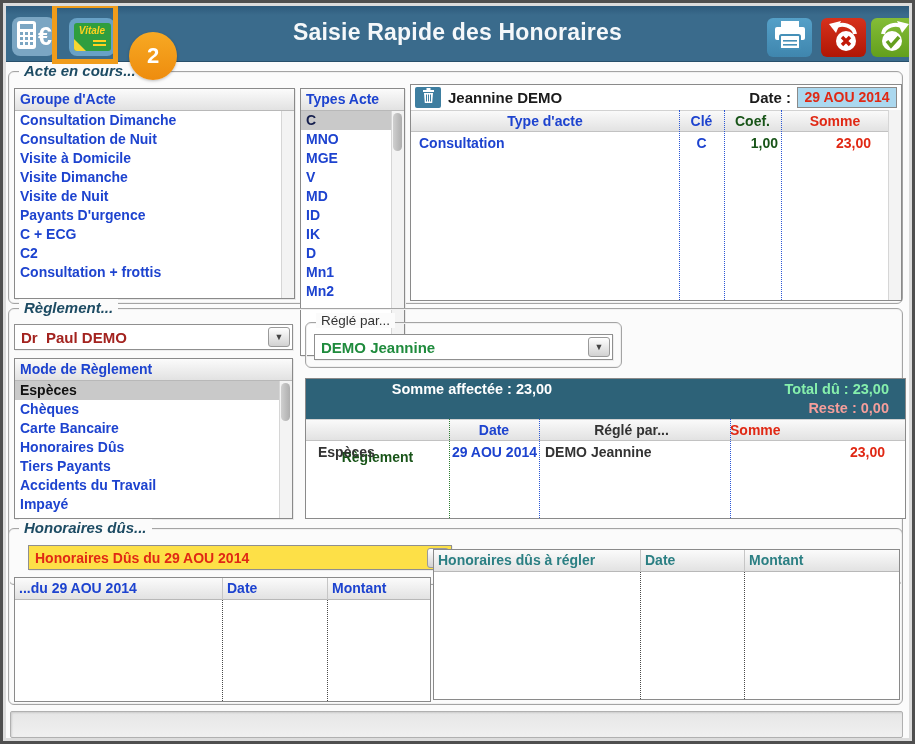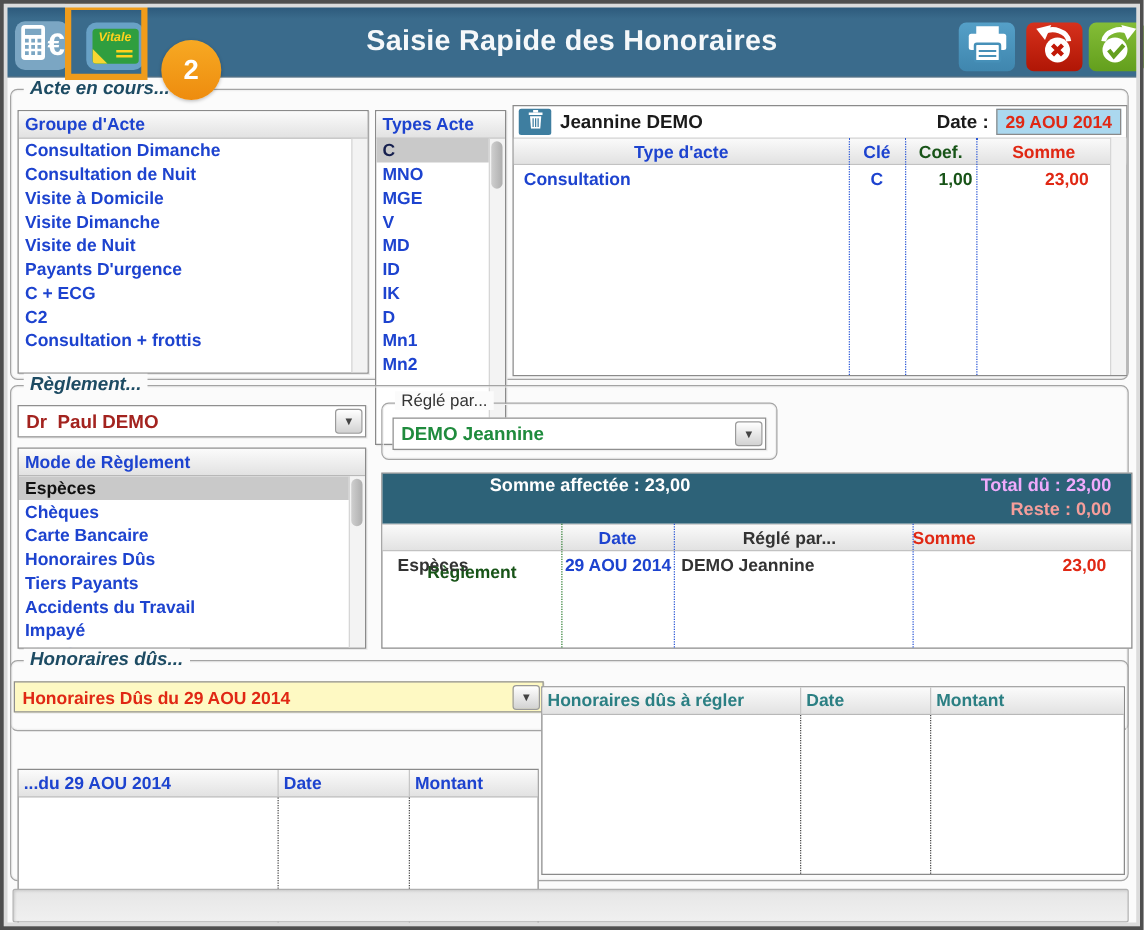--- a/index.html
+++ b/index.html
@@ -96,21 +96,21 @@
   .dot-blue { border-left:1px dotted #2b57d6; }
   .dot-green { border-left:1px dotted #2e7d32; }
   .dot-dark { border-left:1px dotted #4a4a4a; }
 
   
   .ptable { position:absolute; left:296px; top:69px; width:601px; height:141px;
     background:#fff; border:1px solid #8a8a8a; }
   .pband { position:absolute; top:0; left:0; right:0; height:40px; background:#2d6278; }
   .pband .left { position:absolute; left:16px; top:2px; width:300px; text-align:center;
     color:#fff; font-size:14.5px; font-weight:bold; }
-  .pband .r1 { position:absolute; right:16px; top:2px; color:#f0abfc; font-size:14.5px; font-weight:bold; }
+  .pband .r1 { position:absolute; right:16px; top:2px; color:#86efac; font-size:14.5px; font-weight:bold; }
   .pband .r2 { position:absolute; right:16px; top:21px; color:#f59e9b; font-size:14.5px; font-weight:bold;margin-left:36px; }
 
   
   .htable { position:absolute; background:#fff; border:1px solid #8a8a8a; }
   .hhead { position:absolute; top:0; left:0; right:0; height:22px;
     background:linear-gradient(#fbfbfb,#e2e2e2); border-bottom:1px solid #b8b8b8; }
   .hhead .hcell { border-left:1px solid #c6c6c6; padding-left:4px; }
   .hhead .hcell.first { border-left:none; }
 
   .statusbar { position:absolute; left:10px; top:711px; width:893px; height:27px;
@@ -313,26 +313,26 @@
     </div>
     <div class="vsep dot-green" style="left:143px; top:40px; bottom:0;"></div>
     <div class="vsep dot-blue" style="left:233px; top:40px; bottom:0;"></div>
     <div class="vsep dot-blue" style="left:424px; top:40px; bottom:0;"></div>
   </div>
 </div>
 
 <div class="fieldset" id="fs-honoraires">
   <span class="fs-label">Honoraires dûs...</span>
 
-  <div class="combo" style="left:2px; top:16px; width:424px; height:25px; background:#fef9c3;">
+  <div class="combo" style="left:19px; top:16px; width:424px; height:25px; background:#fde047;">
     <span class="combo-text" style="color:#e02814; font-size:14px;">Honoraires Dûs du 29 AOU 2014</span>
     <span class="dbtn">▼</span>
   </div>
 
-  <div class="htable" style="left:5px; top:48px; width:417px; height:125px;margin-top:38px;">
+  <div class="htable" style="left:5px; top:48px; width:417px; height:125px;">
     <div class="hhead">
       <span class="hcell c-blue first" style="left:0; width:207px;">...du 29 AOU 2014</span>
       <span class="hcell c-blue" style="left:207px; width:105px;">Date</span>
       <span class="hcell c-blue" style="left:312px; width:105px;">Montant</span>
     </div>
     <div class="vsep dot-dark" style="left:207px; top:22px; bottom:0;"></div>
     <div class="vsep dot-dark" style="left:312px; top:22px; bottom:0;"></div>
   </div>
 
   <div class="htable" style="left:424px; top:20px; width:467px; height:151px;">

